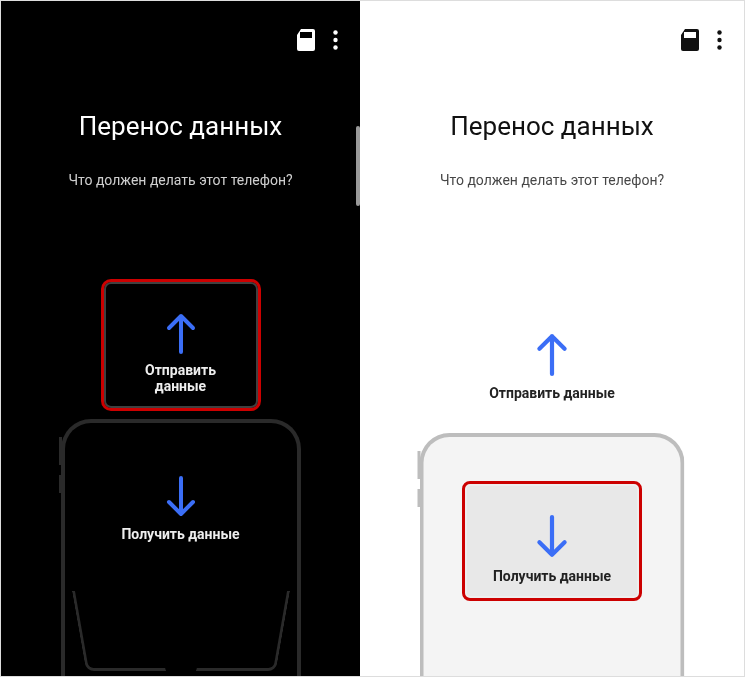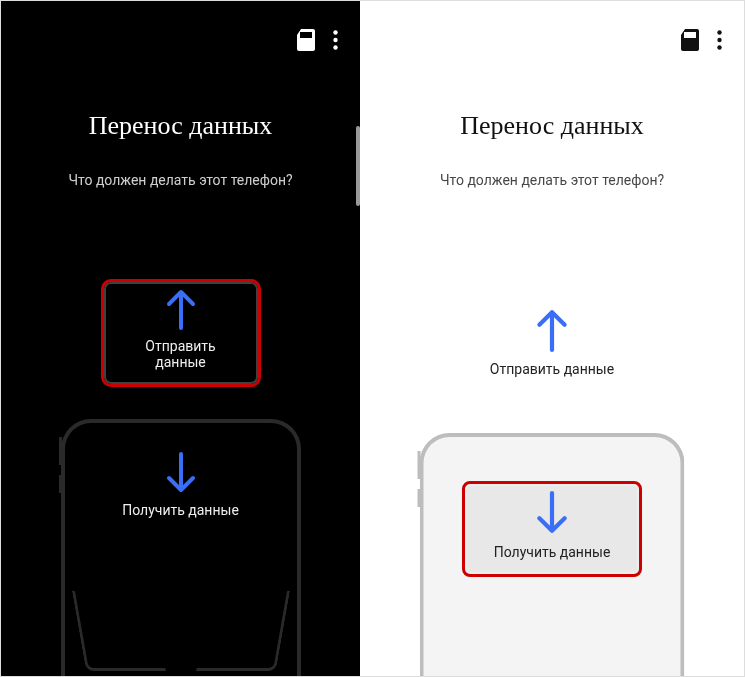--- a/index.html
+++ b/index.html
@@ -34,21 +34,20 @@
     display: flex;
     align-items: center;
     gap: 18px;
   }
   .sd-icon, .more-icon { display: block; }
   .title {
     text-align: center;
     font-size: 26px;
     font-weight: 400;
     margin-top: 110px;
-    font-family: Liberation Serif, serif;
   }
   .subtitle {
     text-align: center;
     font-size: 14px;
     margin-top: 31px;
     opacity: .9;
   }
   .screen-dark .subtitle { color: #e5e5e5; }
   .screen-light .subtitle { color: #333; }
 
@@ -57,22 +56,23 @@
     top: 125px;
     right: 0;
     width: 4px;
     height: 80px;
     background: rgba(255,255,255,.6);
     border-radius: 2px;
   }
 
   .option-card {
     text-align: center;
-    padding: 4px 20px 14px;
+    padding: 28px 20px 14px;
     border-radius: 6px;
+    font-weight: bold;
   }
   .option-label {
     font-size: 14px;
     margin-top: 6px;
   }
   .screen-dark .option-label { color: #eee; }
   .screen-light .option-label { color: #222; }
 
   .arrow svg { display: block; margin: 0 auto; }
 

